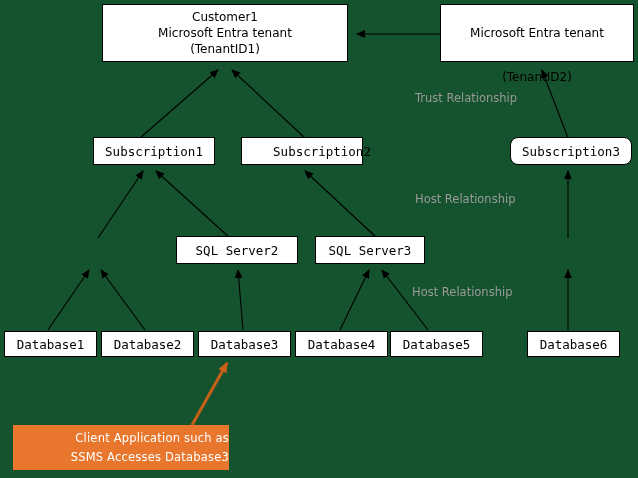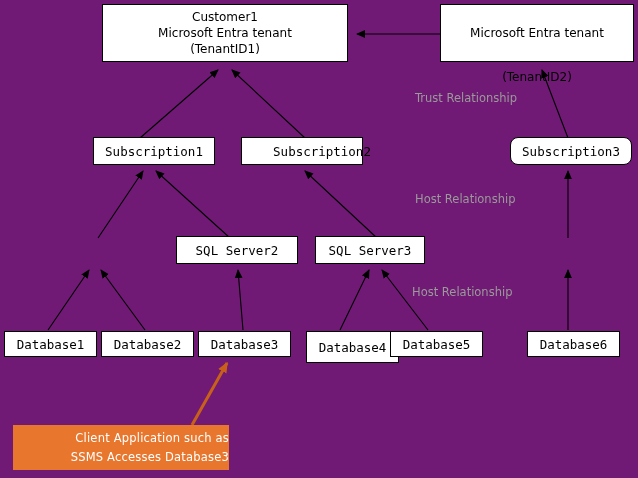--- a/index.html
+++ b/index.html
@@ -4,21 +4,21 @@
 <style>
   html, body {
     margin: 0;
     padding: 0;
     background: #ffffff;
   }
   #canvas {
     position: relative;
     width: 638px;
     height: 478px;
-    background: #701a75;
+    background: #14532d;
     overflow: hidden;
     font-family: "DejaVu Sans", sans-serif;
   }
   svg.edges {
     position: absolute;
     left: 0;
     top: 0;
     width: 638px;
     height: 478px;
     pointer-events: none;
@@ -139,21 +139,21 @@
 
   <div class="node mono" style="left:315px; top:236px; width:110px; height:28px;">SQL Server3</div>
 
 
   <div class="node mono" style="left:4px; top:331px; width:93px; height:26px;">Database1</div>
 
   <div class="node mono" style="left:101px; top:331px; width:93px; height:26px;">Database2</div>
 
   <div class="node mono" style="left:198px; top:331px; width:93px; height:26px;">Database3</div>
 
-  <div class="node mono" style="left:306px; top:331px; width:93px; height:32px;">Database4</div>
+  <div class="node mono" style="left:295px; top:331px; width:93px; height:26px;">Database4</div>
 
   <div class="node mono" style="left:390px; top:331px; width:93px; height:26px;">Database5</div>
 
   <div class="node mono" style="left:527px; top:331px; width:93px; height:26px;">Database6</div>
 
   <div class="edge-label" style="left:415px; top:91px;">Trust Relationship</div>
 
   <div class="edge-label" style="left:415px; top:192px;">Host Relationship</div>
 
   <div class="edge-label" style="left:412px; top:285px;">Host Relationship</div>

